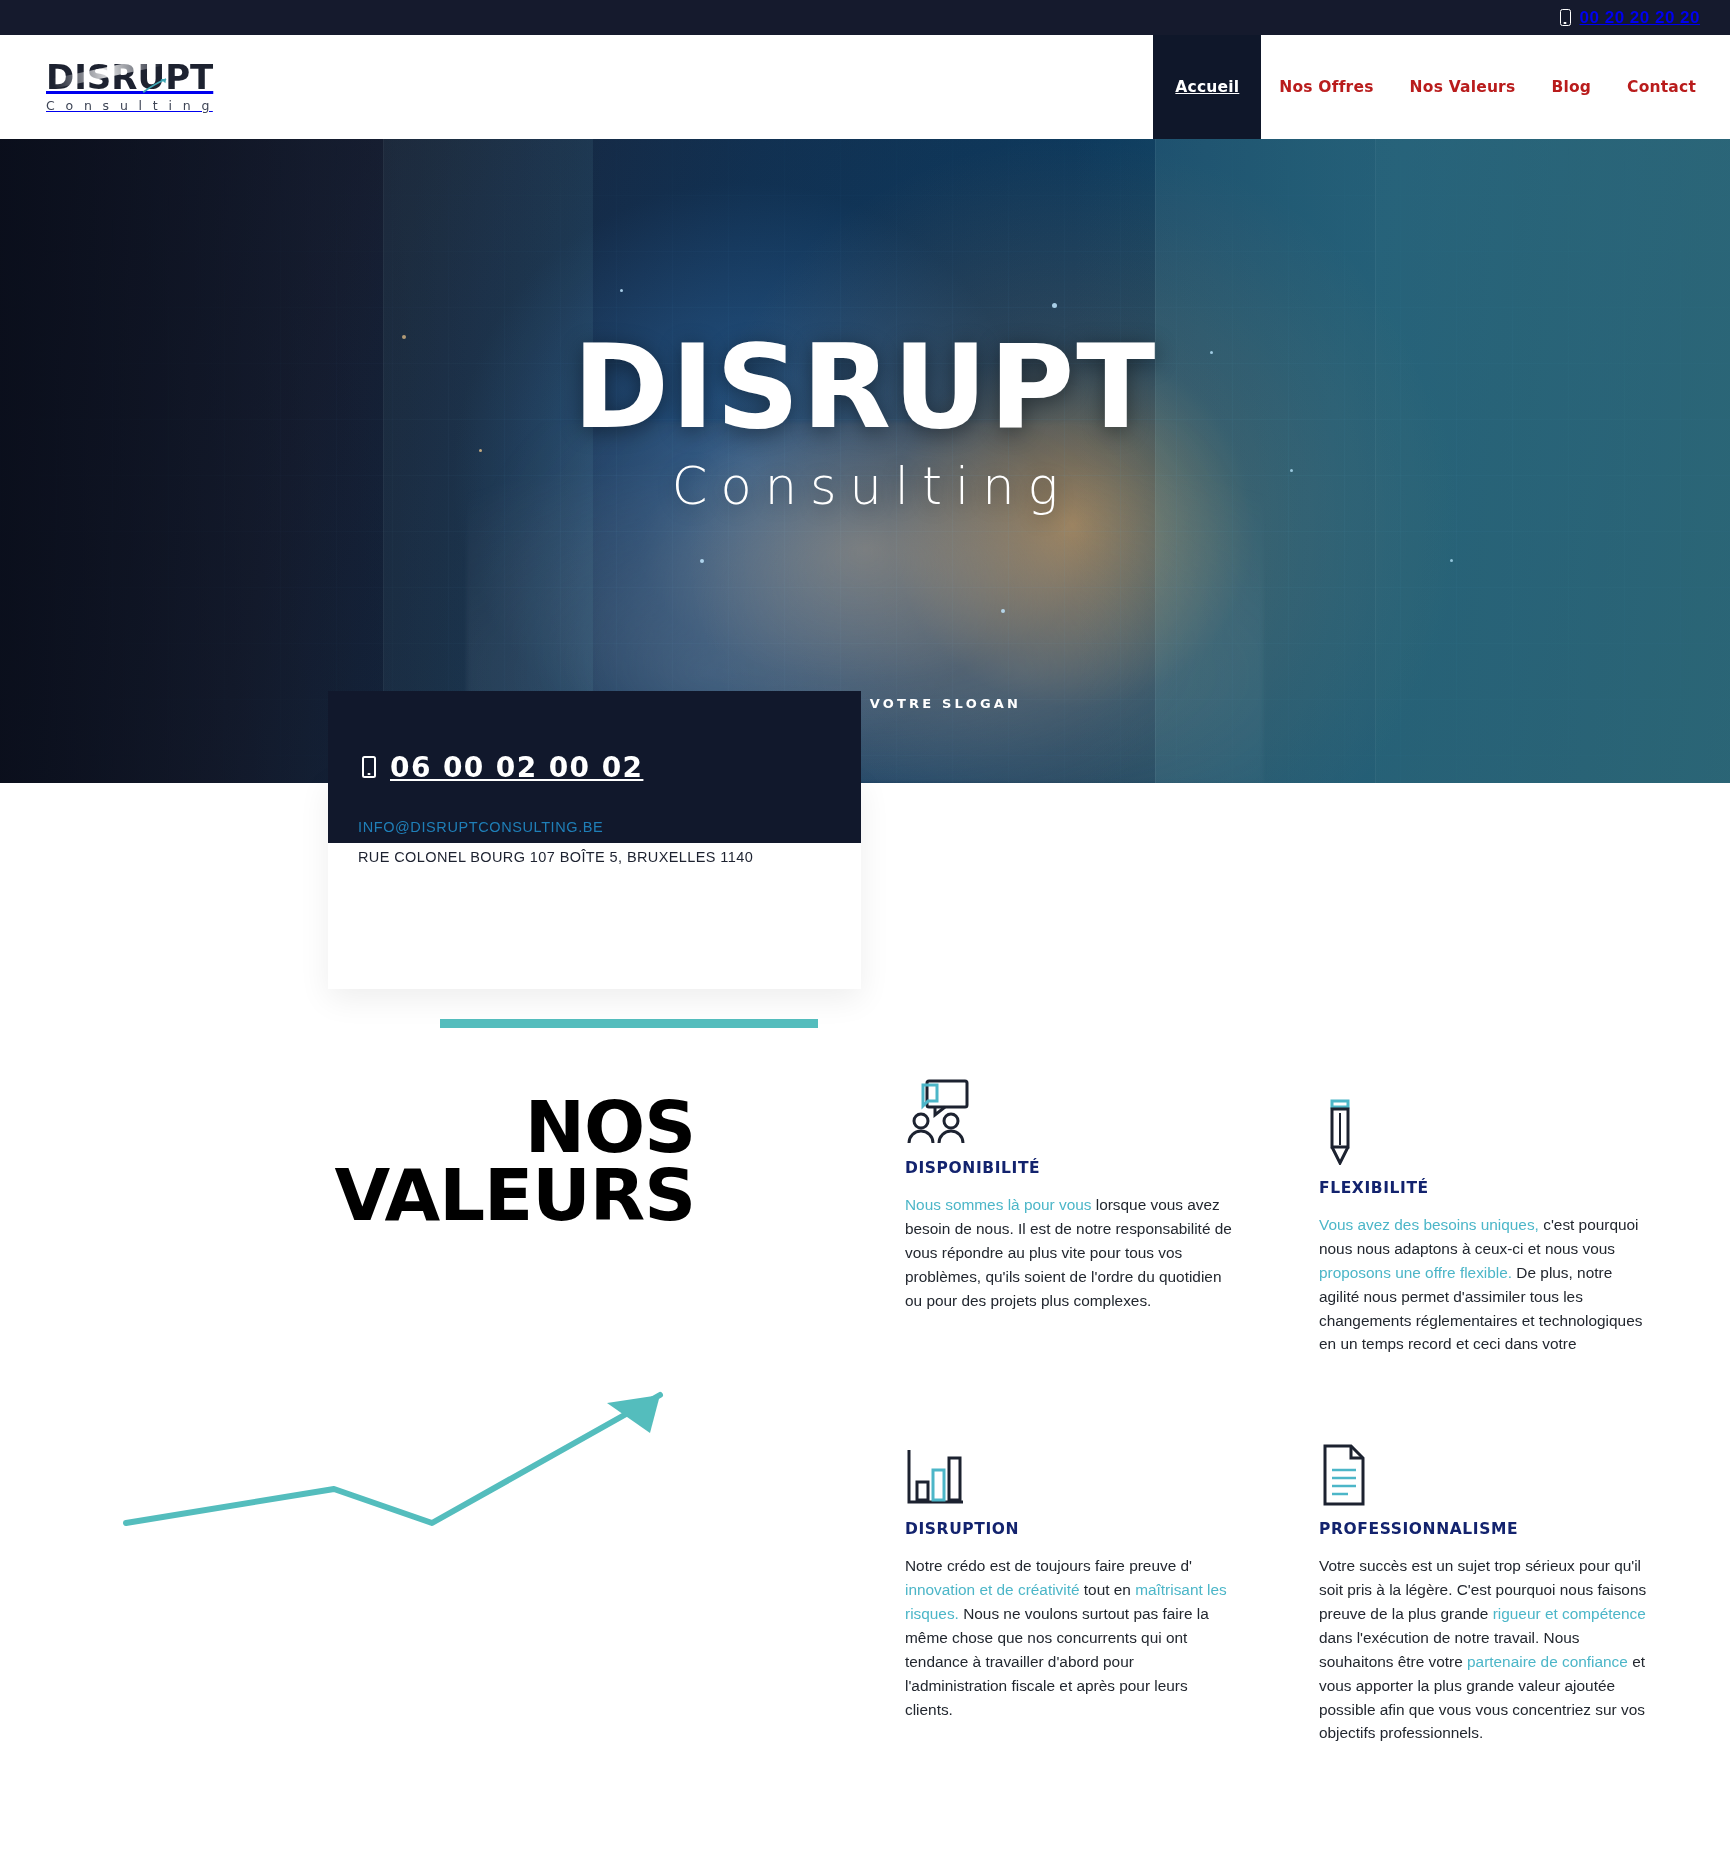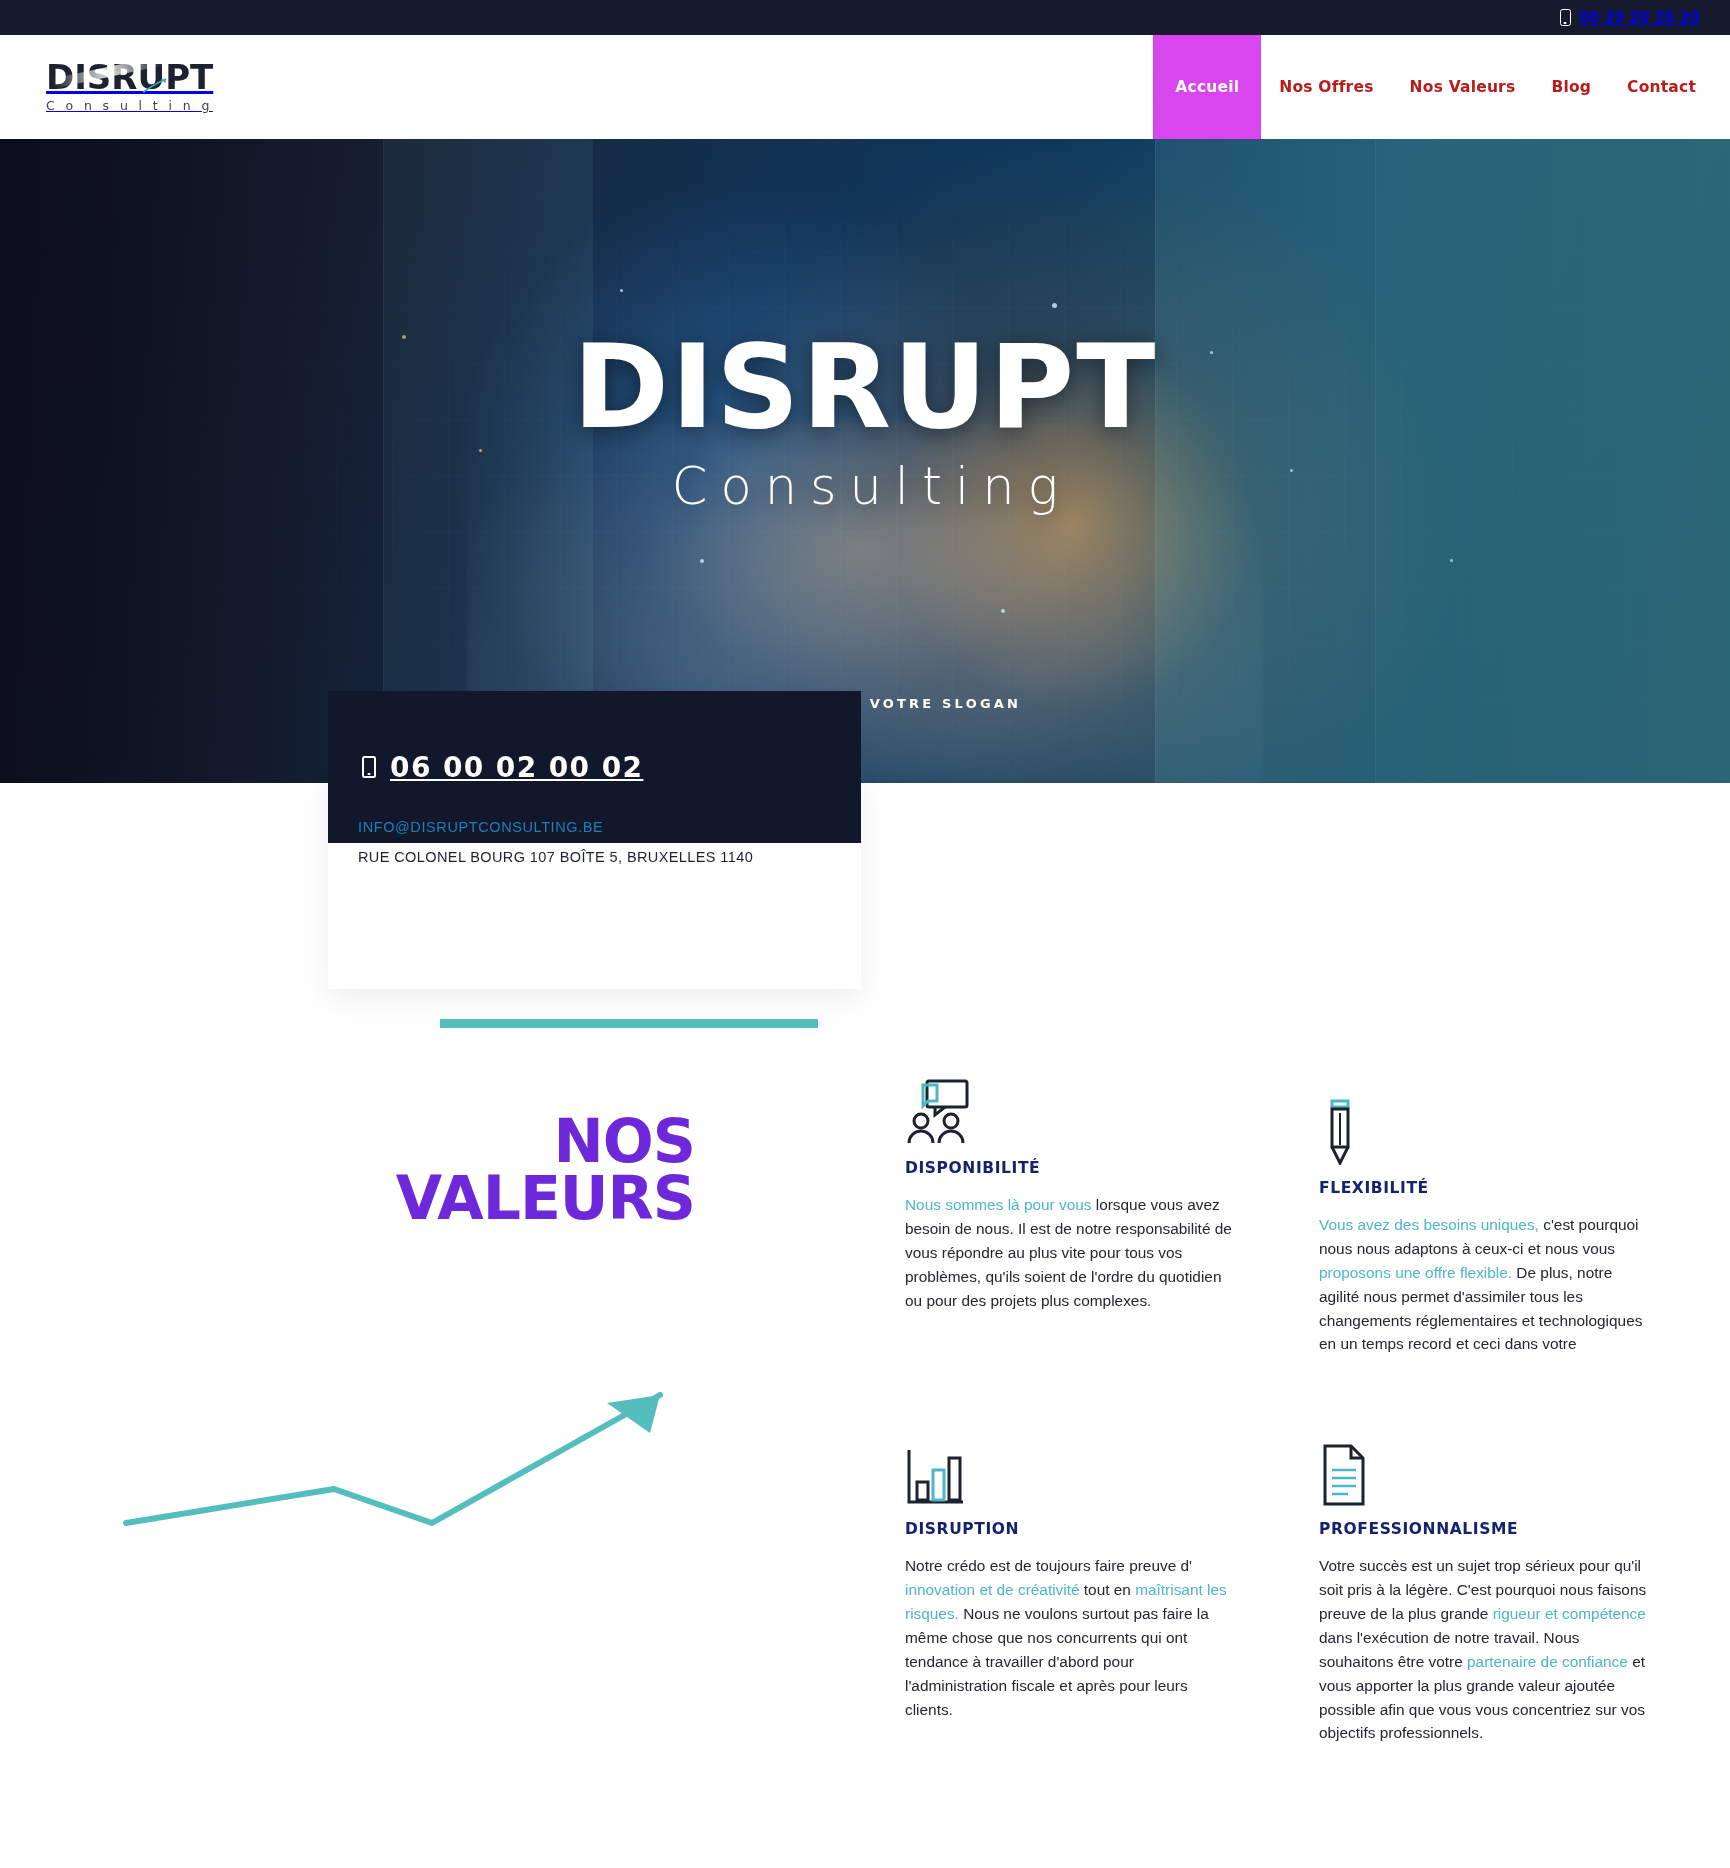--- a/index.html
+++ b/index.html
@@ -81,23 +81,24 @@
     display: flex; align-items: center;
     padding: 0 18px;
     font-size: 15.5px;
     color: #b91c1c;
     font-weight: 700;
     letter-spacing: .2px;
     text-decoration: none;
     font-family: "DejaVu Sans", sans-serif;
   }
   .nav-item.active {
-    background: #d946ef;
+    background: #0f172a;
     color: #ffffff;
     padding: 0 22px;
+    text-decoration: underline;
   }
   .nav-item.last { padding-right: 34px; }
 
   
   .hero {
     position: relative;
     height: 644px;
     overflow: hidden;
     background: #0b1020;
   }
@@ -206,29 +207,29 @@
     color: #1d2230; font-size: 14.5px; letter-spacing: .4px;
   }
 
   
   .values { position: relative; padding-bottom: 80px; }
   .teal-bar {
     position: absolute; left: 440px; top: 26px;
     width: 378px; height: 9px; background: #54bdbd;
   }
   .values-title {
-    position: absolute; left: 0; top: 120px; width: 820px;
+    position: absolute; left: 0; top: 100px; width: 820px;
     text-align: right;
     padding-right: 125px;
     font-family: "DejaVu Sans", sans-serif;
     font-weight: 700;
-    font-size: 60px;
+    font-size: 72px;
     line-height: .95;
     letter-spacing: -1px;
-    color: #6d28d9;
+    color: #000000;
   }
   .arrow-svg { position: absolute; left: 120px; top: 380px; }
 
   .cards {
     position: absolute; left: 905px; top: 78px; width: 760px;
     display: grid;
     grid-template-columns: 1fr 1fr;
     column-gap: 68px;
     row-gap: 0;
   }

